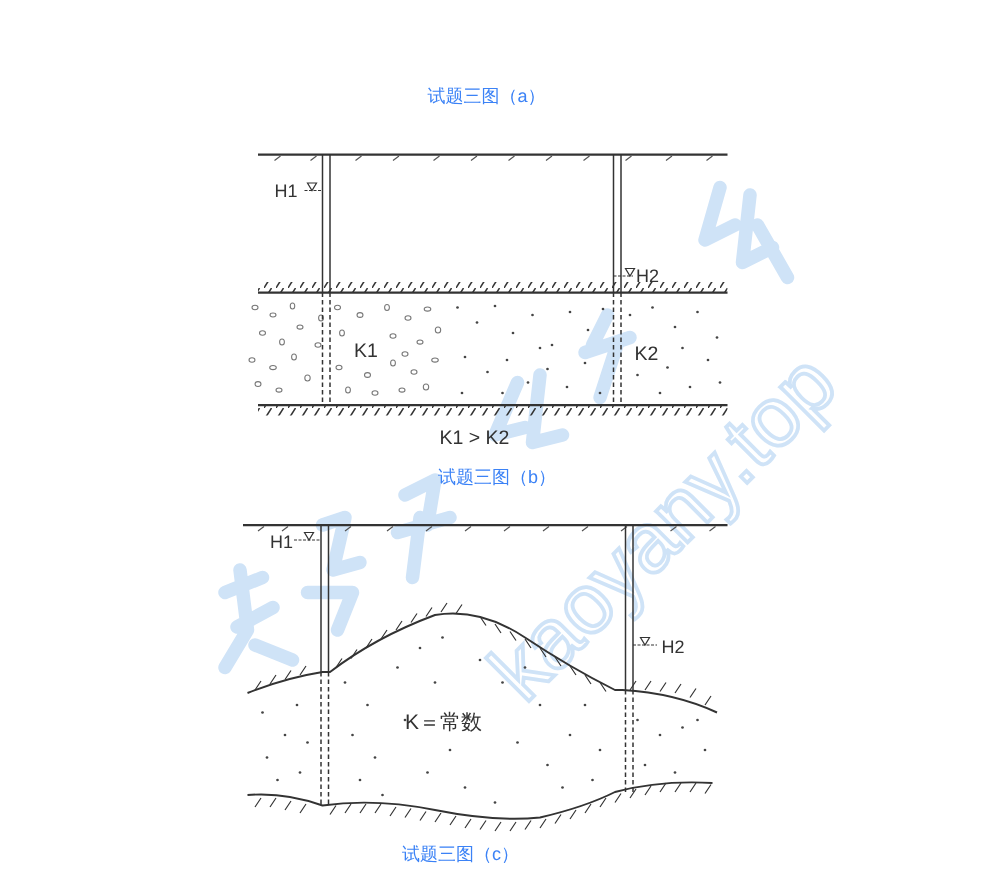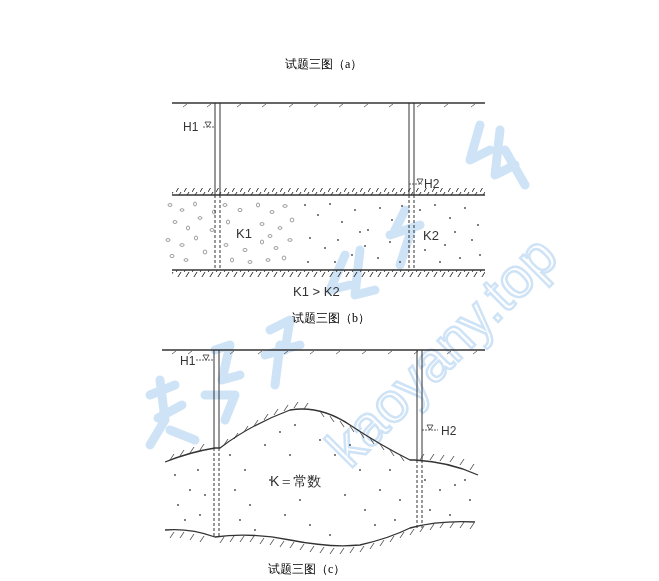--- a/index.html
+++ b/index.html
@@ -1,18 +1,18 @@
 <!DOCTYPE html>
 <html><head>
 <meta charset="utf-8">
 <style>
   html, body { margin: 0; padding: 0; background: #ffffff; }
   body { width: 659px; height: 581px; position: relative; overflow: hidden;
          font-family: "DejaVu Serif", serif; }
-  .caption { position: absolute; font-family: Liberation Serif, serif; font-size: 12px; color: #000000; white-space: nowrap; }
+  .caption { position: absolute; font-family: Liberation Sans, sans-serif; font-size: 12px; color: #3b82f6; white-space: nowrap; }
   svg { position: absolute; left: 0; top: 0; }
   .lbl { font-family: "Liberation Sans", sans-serif; fill: #333; }
 </style>
 </head>
 <body>
 
 <svg width="659" height="581" viewBox="0 0 659 581">
   <g fill="none" stroke="#cfe3f7" stroke-width="9" stroke-linecap="round" stroke-linejoin="round">
 
     <path d="M150 395 L175 385 M160 380 L165 420 L150 445 M158 418 L182 405 M170 430 L195 440"></path>

